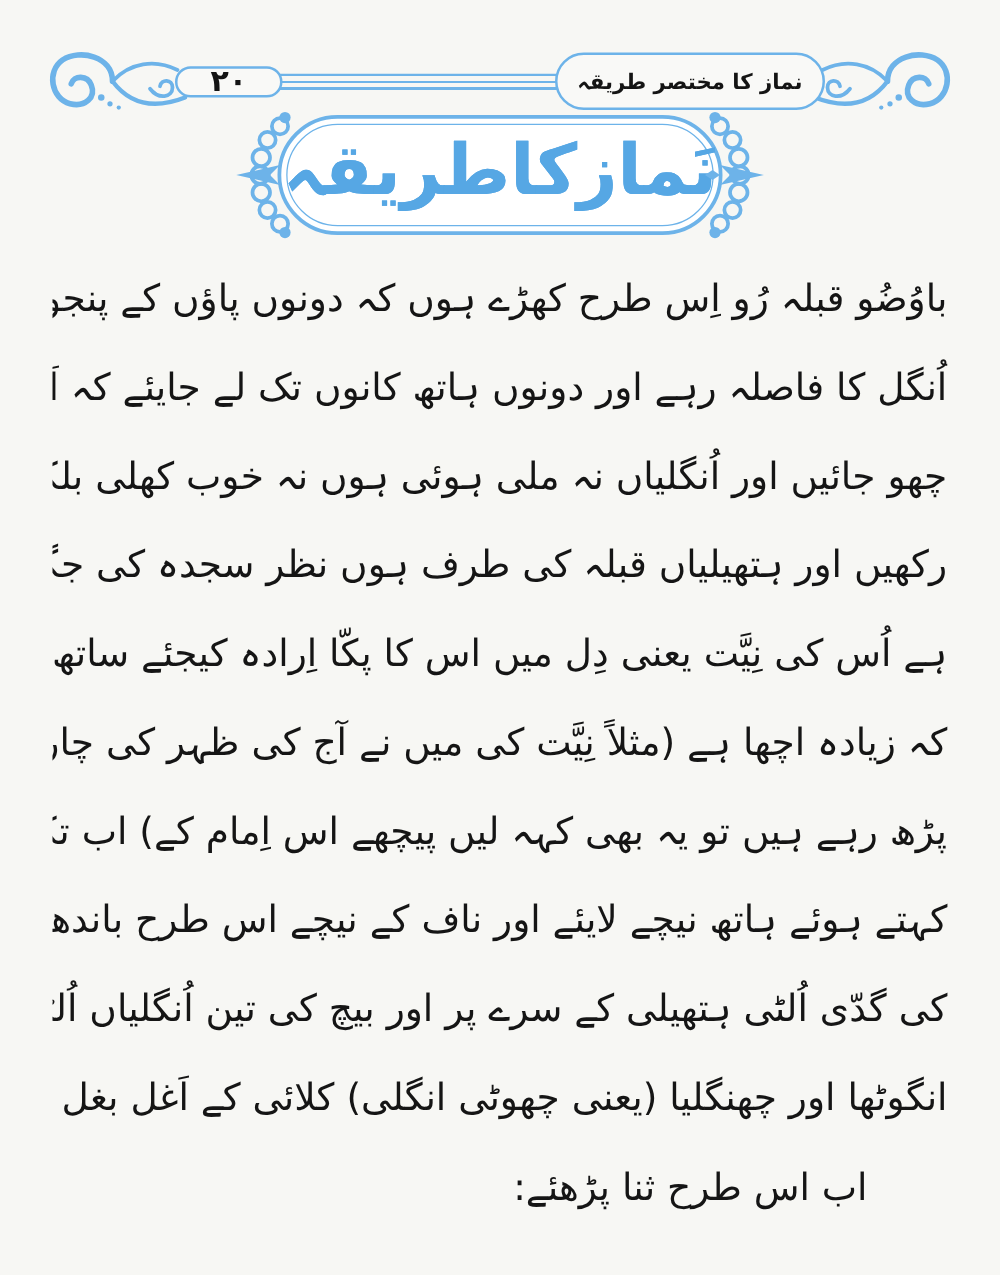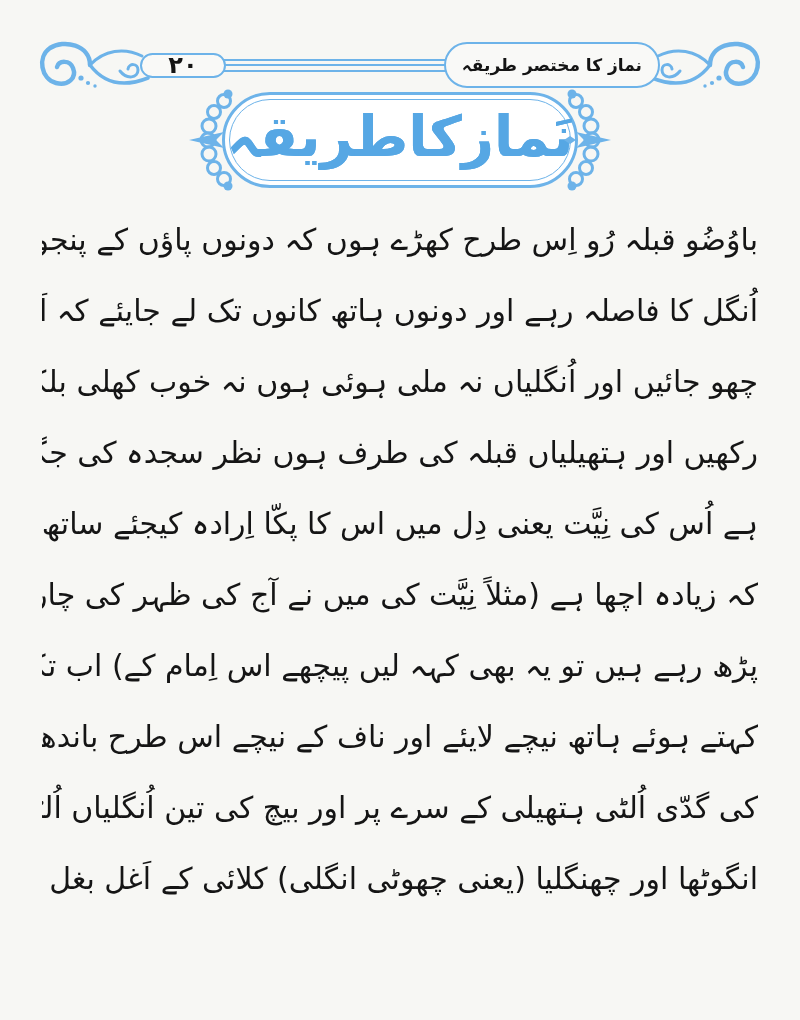--- a/index.html
+++ b/index.html
@@ -204,15 +204,16 @@
     <div class="line">باوُضُو قبلہ رُو اِس طرح کھڑے ہوں کہ دونوں پاؤں کے پنجوں میں چار</div>
     <div class="line">اُنگل کا فاصلہ رہے اور دونوں ہاتھ کانوں تک لے جایئے کہ اَنگوٹھے کان کی لَو سے</div>
     <div class="line">چھو جائیں اور اُنگلیاں نہ ملی ہوئی ہوں نہ خوب کھلی بلکہ اپنی حالت پر (NORMAL)</div>
     <div class="line">رکھیں اور ہتھیلیاں قبلہ کی طرف ہوں نظر سجدہ کی جگہ ہو۔ اب جو نَماز پڑھنا</div>
     <div class="line">ہے اُس کی نِیَّت یعنی دِل میں اس کا پکّا اِرادہ کیجئے ساتھ ہی زَبان سے بھی کہہ لیجئے</div>
     <div class="line">کہ زیادہ اچھا ہے (مثلاً نِیَّت کی میں نے آج کی ظہر کی چار رَکعت فرض نماز کی، اگر با جماعت</div>
     <div class="line">پڑھ رہے ہیں تو یہ بھی کہہ لیں پیچھے اس اِمام کے) اب تکبیرِ تحریمہ یعنی ”اَللہُ اَکبَر“</div>
     <div class="line">کہتے ہوئے ہاتھ نیچے لایئے اور ناف کے نیچے اس طرح باندھئے کہ سیدھی ہتھیلی</div>
     <div class="line">کی گدّی اُلٹی ہتھیلی کے سرے پر اور بیچ کی تین اُنگلیاں اُلٹی کلائی کی پیٹھ پر اور</div>
     <div class="line line-end">انگوٹھا اور چھنگلیا (یعنی چھوٹی انگلی) کلائی کے اَغل بغل ہوں۔</div>
+    <div class="closing">اب اس طرح ثنا پڑھئے:</div>
   </div>
 
 </div>
 
 </body></html>

